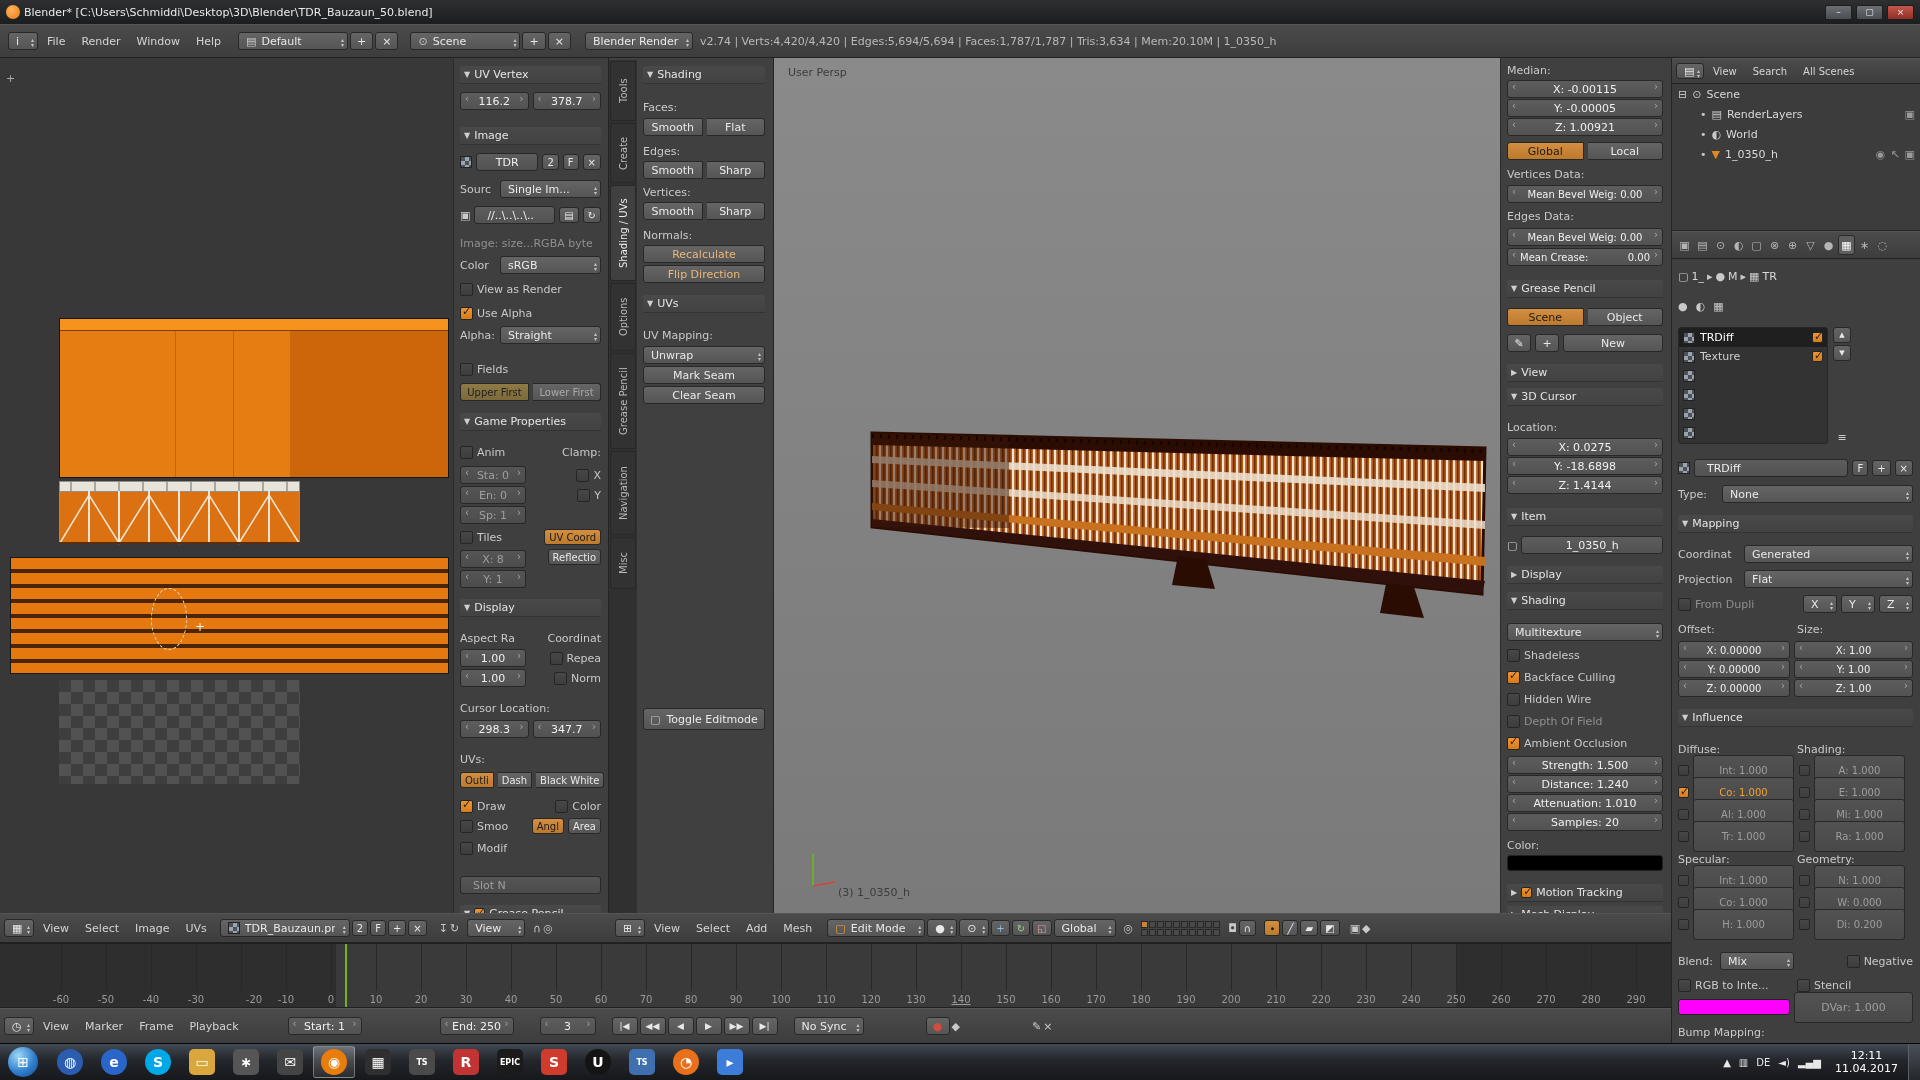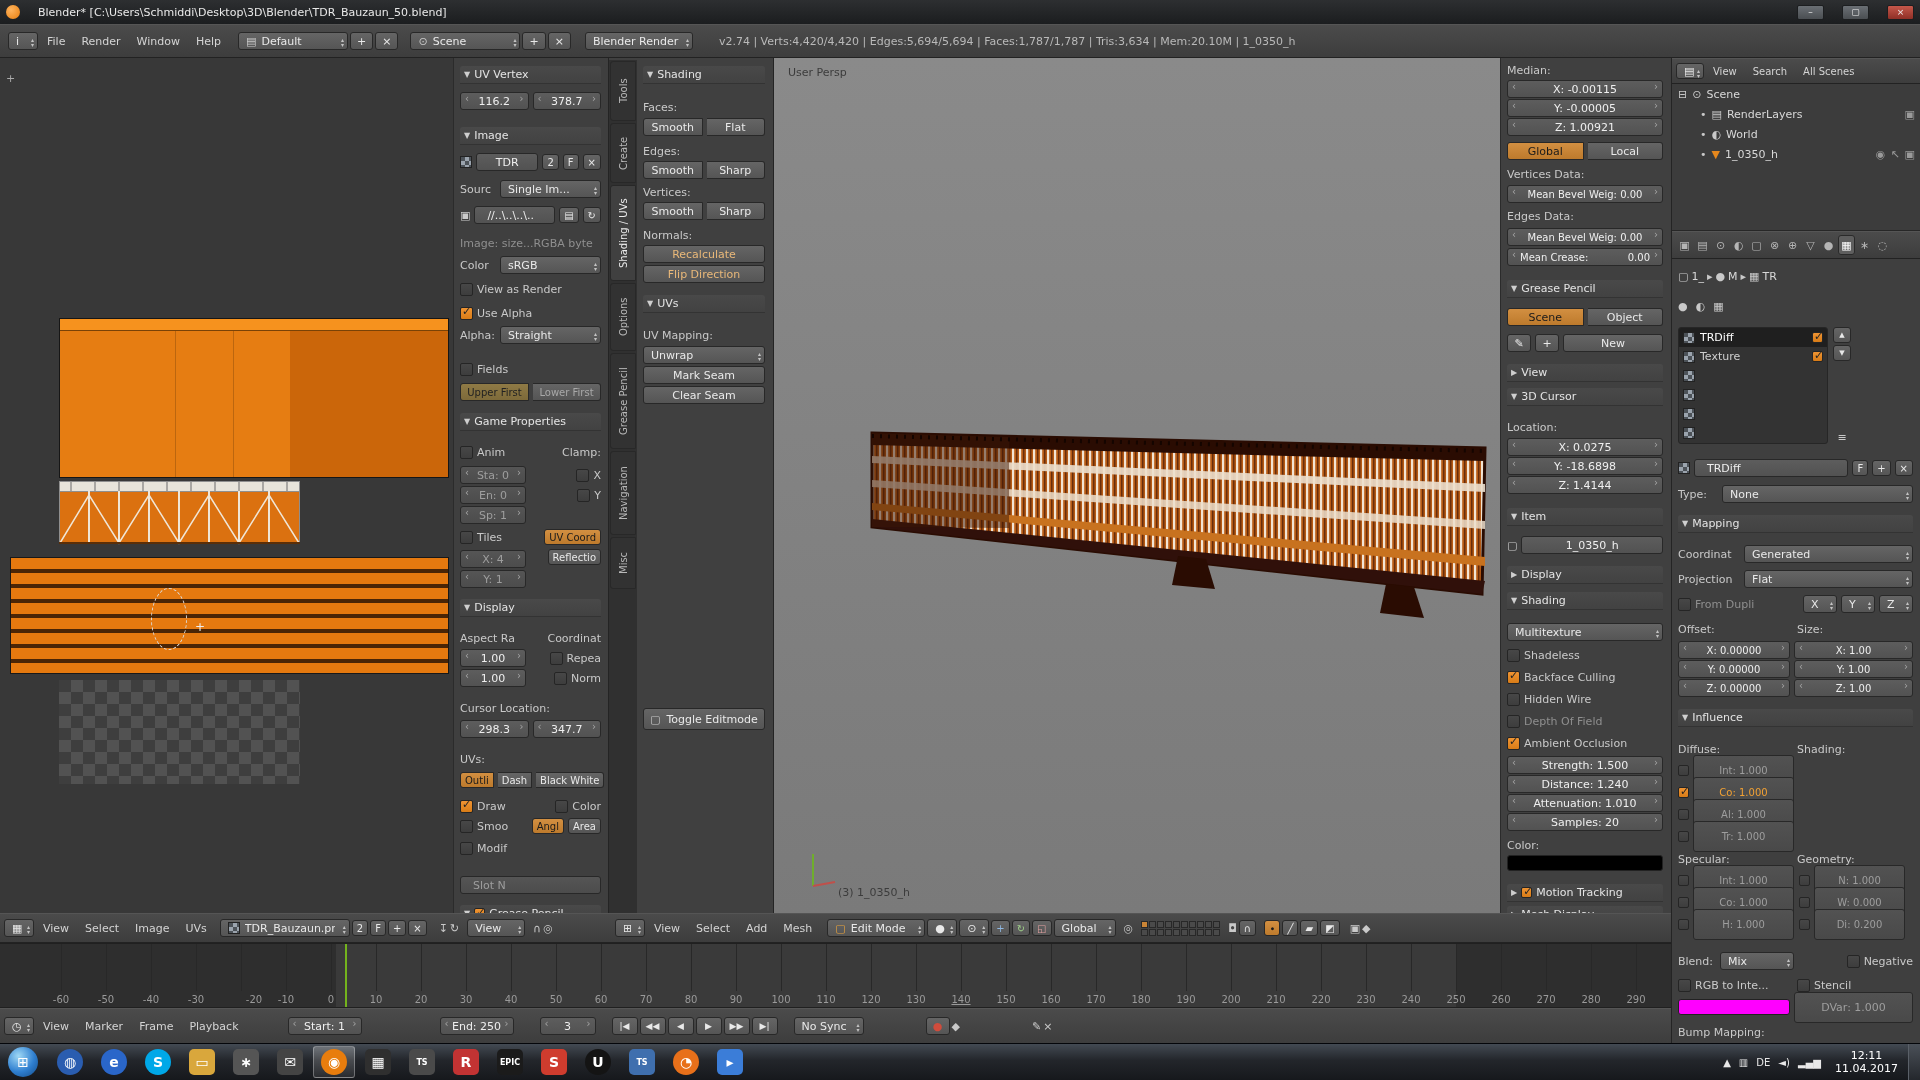--- a/index.html
+++ b/index.html
@@ -61,21 +61,21 @@
 .tb-app .g.cir{border-radius:50%}
 .tray-i{display:flex;align-items:center;justify-content:center;color:#e8e8e8;font-size:10px;padding:0 4px;height:100%}
 .wbtn{width:27px;height:15px;display:flex;align-items:center;justify-content:center;background:linear-gradient(#6a6f74,#4a4e52);border:1px solid #1c1e20;color:#eee;font-size:9px;border-radius:2px}
 svg{display:block}
 </style>
 </head>
 <body>
 
 <div id="stage">
 
-  <div class="abs" id="titlebar" style="left:0;top:0;width:1920px;height:24px;background:linear-gradient(#2d2f31,#1b1d1f);display:flex;align-items:center;padding:0 6px;gap:18px">
+  <div class="abs" id="titlebar" style="left:0;top:0;width:1920px;height:24px;background:linear-gradient(#2d2f31,#1b1d1f);display:flex;align-items:center;padding:0 6px;gap:4px">
     <span class="icn" style="width:14px;height:14px;border-radius:50%;background:radial-gradient(circle at 35% 35%,#ffb45e,#e87d0d)"></span>
     <span style="color:#e9e9e9">Blender* [C:\Users\Schmiddi\Desktop\3D\Blender\TDR_Bauzaun_50.blend]</span>
     <span style="flex:1"></span>
     <span class="wbtn">–</span>
     <span class="wbtn">▢</span>
     <span class="wbtn" style="background:linear-gradient(#c4574a,#8f2f26)">×</span>
   </div>
 
   <div class="abs ehdr" id="infobar" style="left:0;top:24px;width:1920px;height:34px;display:flex;align-items:center;padding:0 8px;gap:2px">
     <span class="drop" style="width:30px">i</span>
@@ -89,21 +89,21 @@
       </span>
     <span class="btn">+</span>
     <span class="btn">×</span>
     <span class="drop" style="width:110px;margin-left:10px">
         <span class="icn" style="margin-right:5px">⊙</span>
         <span>Scene</span>
       </span>
     <span class="btn">+</span>
     <span class="btn">×</span>
     <span class="drop" style="width:108px;margin-left:12px">Blender Render</span>
-    <span class="dim" style="margin-left:24px;color:#b9b9b9">v2.74 | Verts:4,420/4,420 | Edges:5,694/5,694 | Faces:1,787/1,787 | Tris:3,634 | Mem:20.10M | 1_0350_h</span>
+    <span class="dim" style="margin-left:5px;color:#b9b9b9">v2.74 | Verts:4,420/4,420 | Edges:5,694/5,694 | Faces:1,787/1,787 | Tris:3,634 | Mem:20.10M | 1_0350_h</span>
   </div>
 
   <div class="abs" id="uv-editor" style="left:0;top:58px;width:609px;height:855px;background:#383838;border-right:1px solid #242424;overflow:hidden">
     <div class="abs" style="left:0;top:0;width:453px;height:855px">
       <span class="abs" style="left:6px;top:14px;color:#aaa">+</span>
 
       <div class="abs" style="left:59px;top:260px;width:390px;height:160px;border:1px solid #161616;background:#e67d12">
         <div class="abs" style="left:0;top:0;width:100%;height:12px;background:#f6921e;border-bottom:1px solid #7a4206"></div>
         <div class="abs" style="right:0;top:12px;width:158px;height:146px;background:#cb660a"></div>
         <div class="abs" style="left:115px;top:12px;width:1px;height:146px;background:rgba(0,0,0,.18)"></div>
@@ -230,21 +230,21 @@
       <div class="r" style="top:470px">
           <span class="chk"></span>
           <span class="lbl" style="flex:1">Tiles</span>
           <span class="btn act sm">UV Coord</span>
         </div>
       <div class="r" style="top:490px">
           <span style="flex:1"></span>
           <span class="btn sm">Reflectio</span>
         </div>
       <div class="r" style="top:492px">
-          <span class="field dimf" style="width:66px">X: 4</span>
+          <span class="field dimf" style="width:66px">X: 8</span>
         </div>
       <div class="r" style="top:512px">
           <span class="field dimf" style="width:66px">Y: 1</span>
         </div>
       <div class="phdr r" style="top:541px">
           <span class="tri">▼</span>
           <span>Display</span>
         </div>
       <div class="r" style="top:571px">
           <span class="lbl" style="flex:1">Aspect Ra</span>
@@ -702,20 +702,38 @@
             <div class="chk sm2 on"></div>
             <div class="slider on" style="font-size: 10px;">Co: 1.000</div>
           </div>
           <div class="inf-row">
             <div class="chk sm2"></div>
             <div class="slider" style="font-size: 10px;">Al: 1.000</div>
           </div>
           <div class="inf-row">
             <div class="chk sm2"></div>
             <div class="slider" style="font-size: 10px;">Tr: 1.000</div>
+          </div>
+        </div>
+      <div class="inf-col" id="inf-sha" style="left:127px;top:531px;width:106px">
+          <div class="inf-row">
+            <div class="chk sm2"></div>
+            <div class="slider" style="font-size: 10px;">A: 1.000</div>
+          </div>
+          <div class="inf-row">
+            <div class="chk sm2"></div>
+            <div class="slider" style="font-size: 10px;">E: 1.000</div>
+          </div>
+          <div class="inf-row">
+            <div class="chk sm2"></div>
+            <div class="slider" style="font-size: 10px;">Mi: 1.000</div>
+          </div>
+          <div class="inf-row">
+            <div class="chk sm2"></div>
+            <div class="slider" style="font-size: 10px;">Ra: 1.000</div>
           </div>
         </div>
       <div class="r" style="top:619px">
           <span class="lbl" style="width:115px">Specular:</span>
           <span class="lbl">Geometry:</span>
         </div>
       <div class="inf-col" id="inf-spe" style="left:6px;top:641px;width:116px">
           <div class="inf-row">
             <div class="chk sm2"></div>
             <div class="slider" style="font-size: 10px;">Int: 1.000</div>

